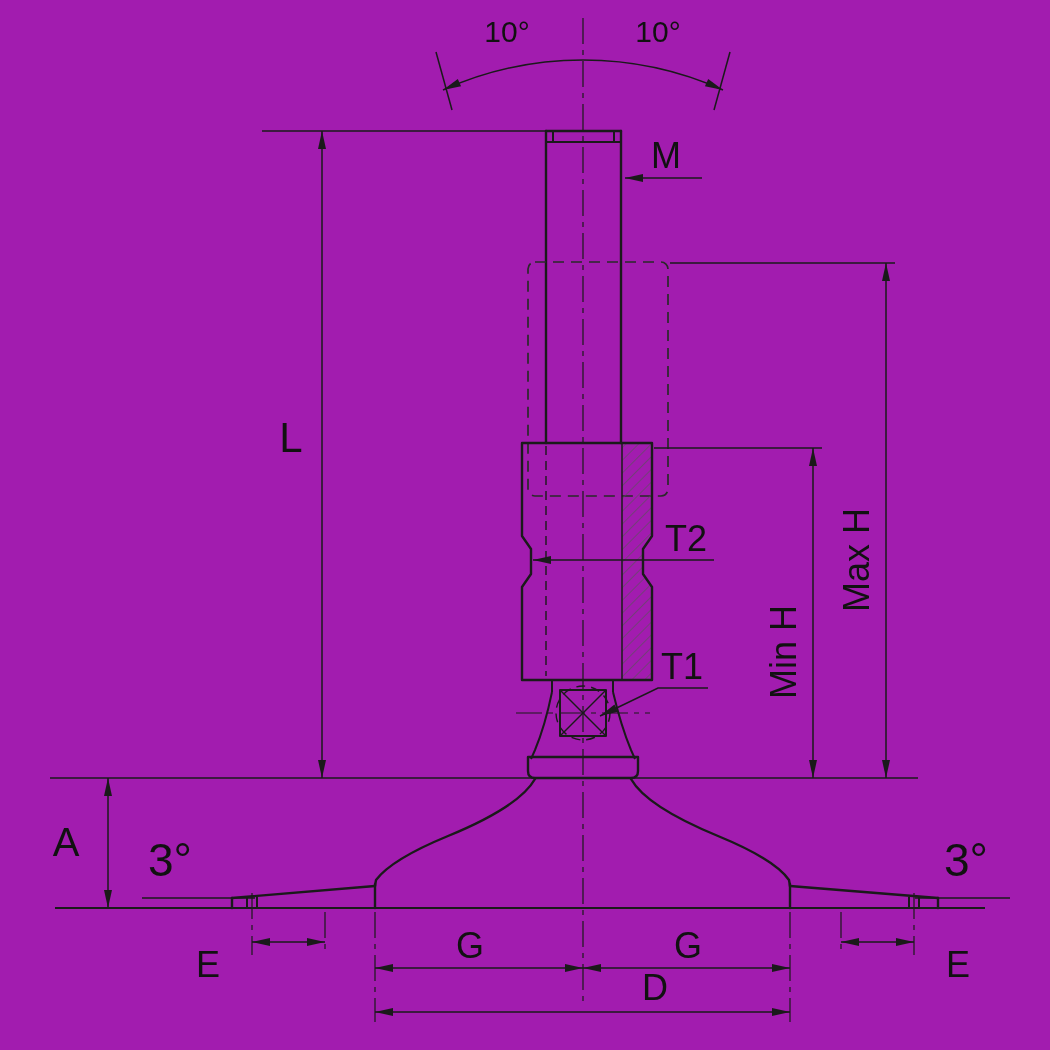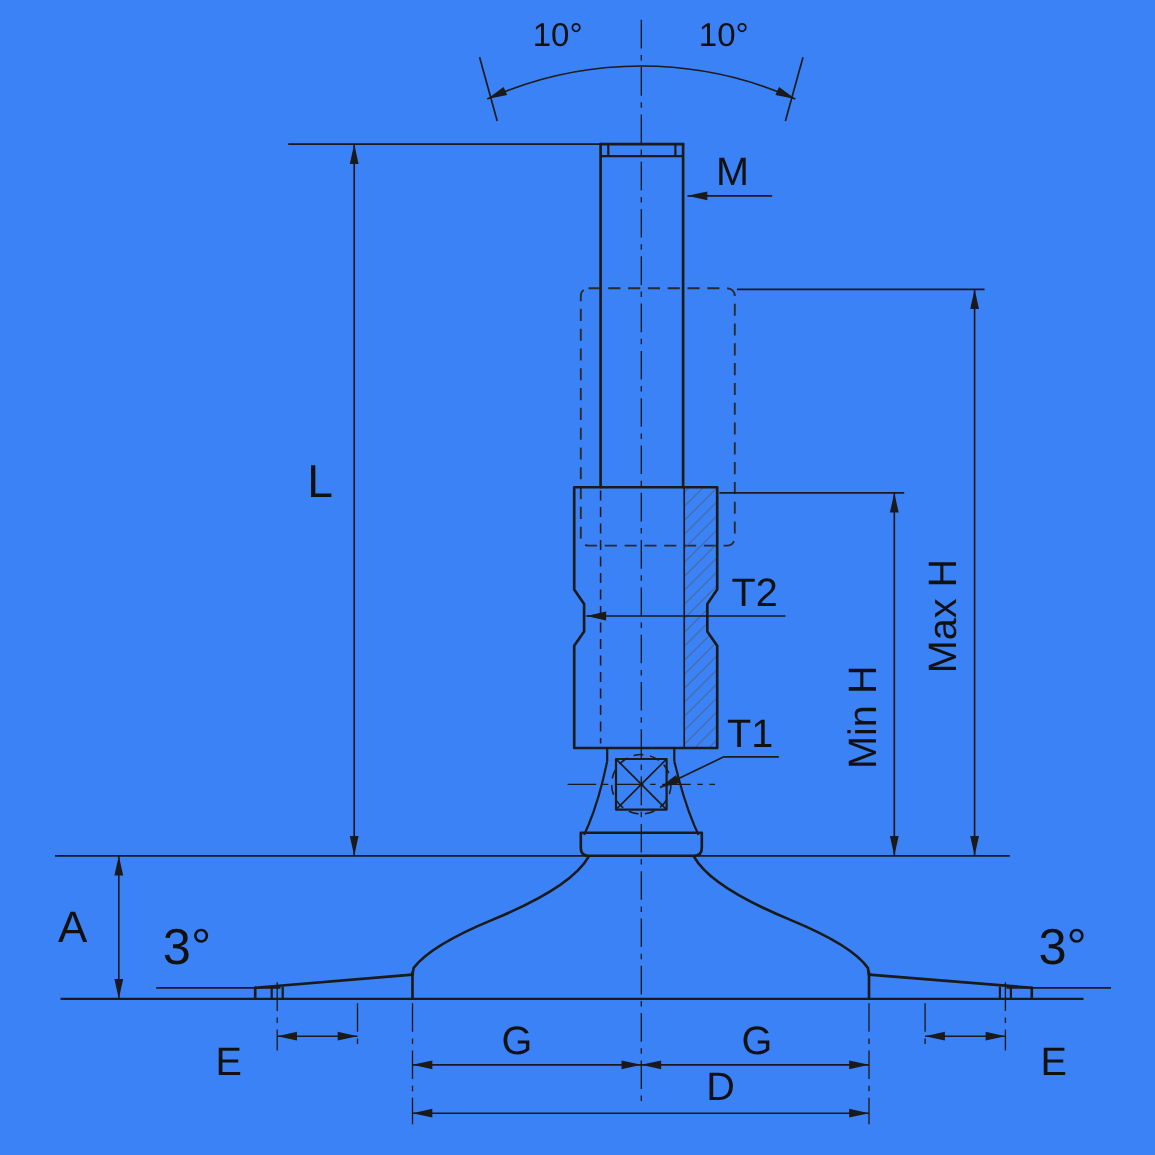--- a/index.html
+++ b/index.html
@@ -1,16 +1,16 @@
 <!DOCTYPE html>
 <html><head>
 <meta charset="utf-8">
 <style>
   html,body{margin:0;padding:0;background:#ffffff;}
-  .stage{position:relative;width:1050px;height:1050px;background:#3b82f6;overflow:hidden;}
+  .stage{position:relative;width:1050px;height:1050px;background:#a21caf;overflow:hidden;}
   svg{display:block;}
   svg text{fill:#111111;font-family:"Liberation Sans","DejaVu Sans",sans-serif;}
   .outline{stroke:#1a1a1a;stroke-width:2.4;fill:none;stroke-linejoin:round;stroke-linecap:round;}
   .outline2{stroke:#1a1a1a;stroke-width:2;fill:none;stroke-linejoin:round;}
   .thin{stroke:#1a1a1a;stroke-width:1.5;fill:none;}
   .dim{stroke:#1a1a1a;stroke-width:1.5;fill:none;}
   .center{stroke:#1a1a1a;stroke-width:1.2;fill:none;stroke-dasharray:26 6 5 6;}
   .hid{stroke:#1a1a1a;stroke-width:1.4;fill:none;stroke-dasharray:9 6;}
   .phantom{stroke:#2a2a2a;stroke-width:1.7;fill:none;stroke-dasharray:11 7;stroke-linejoin:round;}
   .t30{font-size:30px;}

